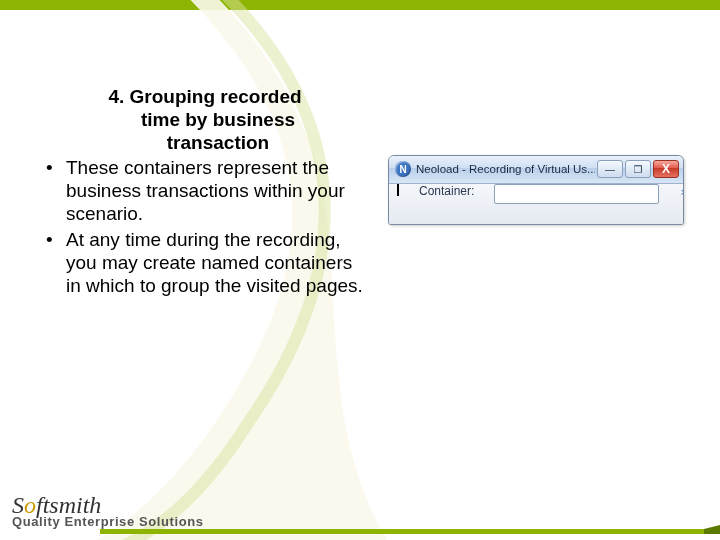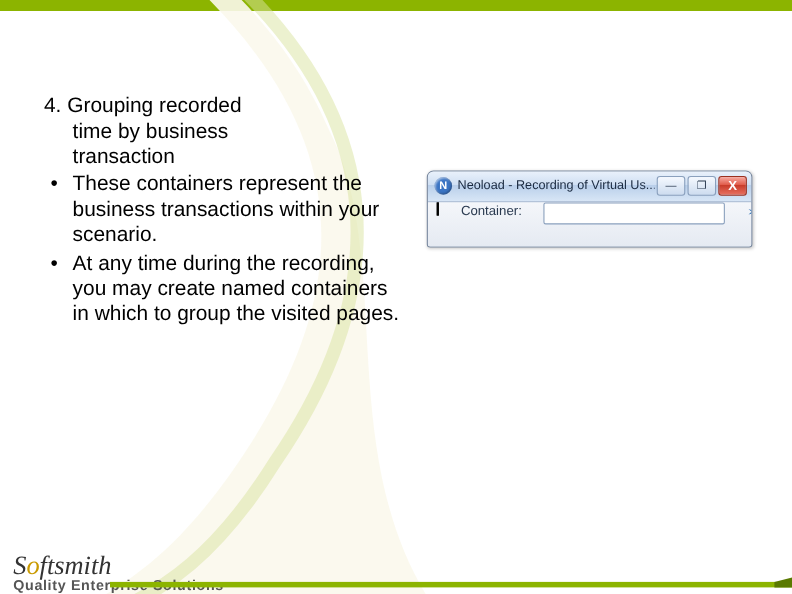--- a/index.html
+++ b/index.html
@@ -41,22 +41,23 @@
     display: flex;
     padding: 28px 20px 0 40px;
   }
   .textcol {
     width: 330px;
     font-size: 19px;
     color: #000;
     line-height: 1.22;
   }
   .heading {
-    font-weight: normal;
+    font-weight: bold;
     margin-bottom: 2px;
+    text-align: center;
   }
   .heading .indent { padding-left: 26px; display: block; }
   .bullets { list-style: none; margin-top: 2px; }
   .bullets li {
     position: relative;
     padding-left: 26px;
     margin-bottom: 2px;
   }
   .bullets li::before {
     content: "•";
@@ -166,21 +167,21 @@
   }
   .footer-bar::after{
     content:"";
     position:absolute; right:0; top:-4px;
     border-right: 16px solid #5a7a00;
     border-top: 4px solid transparent;
     height:5px; width:0;
   }
   .logo {
     position: absolute;
-    left: 12px; bottom: 2px;
+    left: 12px; bottom: 12px;
     line-height: 1;
   }
   .logo-main {
     font-family: "Times New Roman", serif;
     font-style: italic;
     font-size: 24px;
     color: #333;
   }
   .logo-main .accent { color: #c99a00; font-style: italic; }
   .logo-sub {

